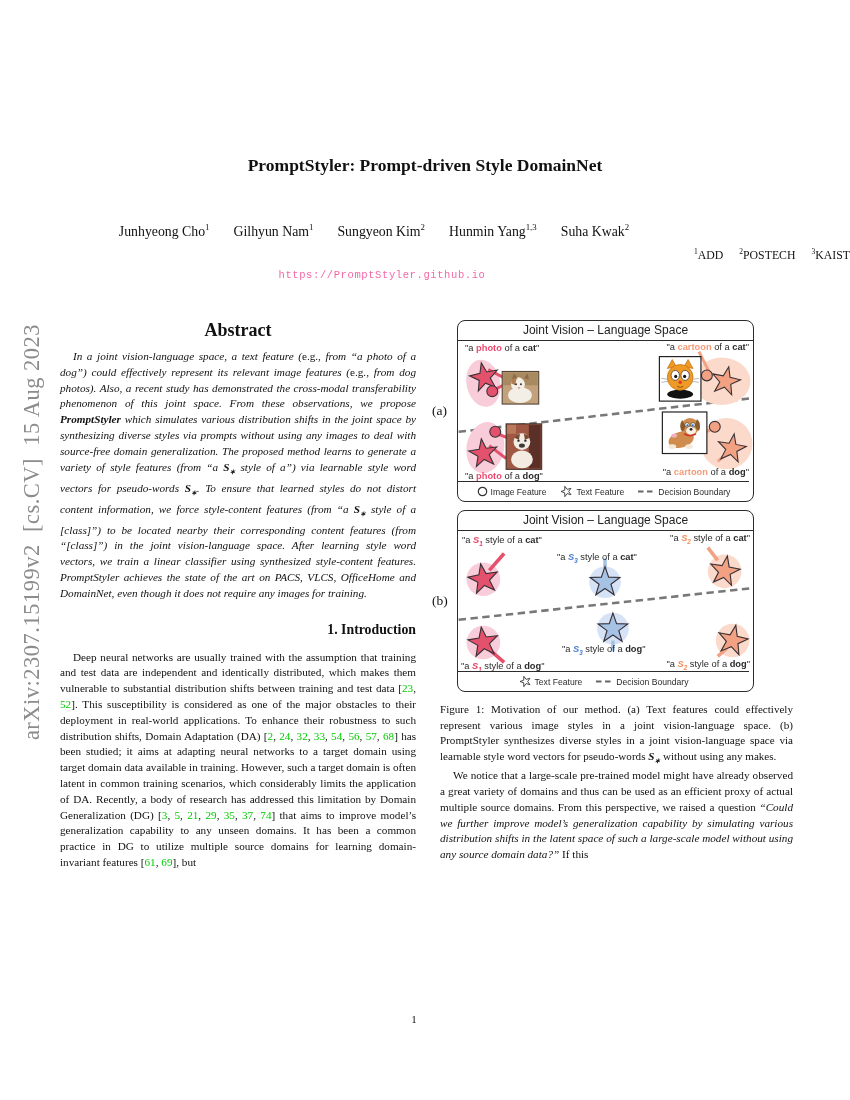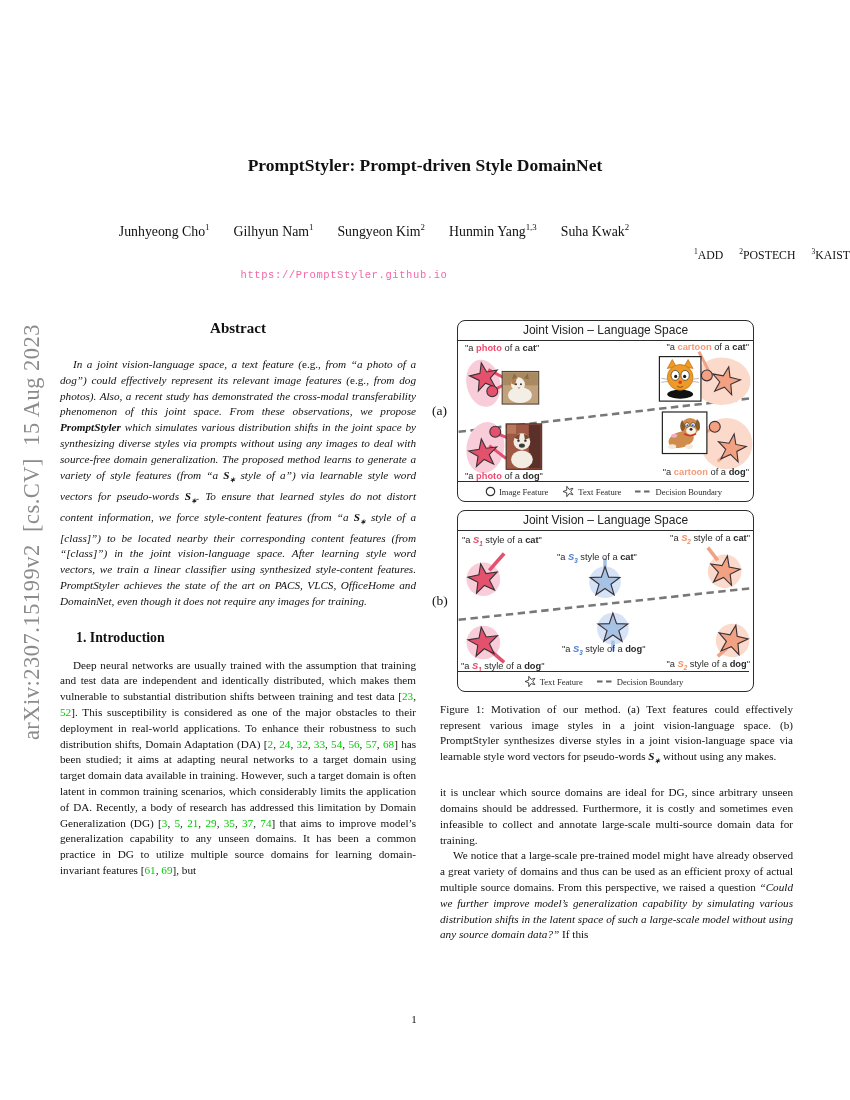--- a/index.html
+++ b/index.html
@@ -8,33 +8,33 @@
 
   
   .arxiv-stamp{position:absolute;left:32px;top:532px;transform:translate(-50%,-50%) rotate(-90deg);
     white-space:pre;font-size:22.5px;color:#8c8c8c;letter-spacing:0.5px;}
 
   
   .title{position:absolute;top:140px;left:0;width:850px;text-align:center;
     font-size:17.5px;font-weight:bold;line-height:27px;}
   .authors{position:absolute;top:222px;left:0;width:748px;text-align:center;font-size:13.8px;}
   .affils{position:absolute;top:247px;left:0;width:850px;text-align:right;font-size:11.8px;}
-  .urlline{position:absolute;top:264px;left:0;width:688px;text-align:center;}
+  .urlline{position:absolute;top:264px;left:0;width:688px;text-align:center;padding-left:38px;}
   .urlline a{font-family:"Liberation Mono",monospace;font-size:10.5px;color:#f468a8;
     text-decoration:none;letter-spacing:0.6px;}
 
   
   .col{position:absolute;top:320px;}
   .col.left{left:60px;width:356px;}
   .col.right{left:440px;width:353px;}
-  .h-abstract{font-size:15px;font-weight:bold;text-align:center;margin:0 0 20px 0;}
+  .h-abstract{font-size:18px;font-weight:bold;text-align:center;margin:0 0 8px 0;}
   .bodytext{font-size:11.2px;line-height:15.8px;text-align:justify;margin:0;}
   .abstract{font-style:italic;}
   .indent{text-indent:13px;}
-  .h-intro{font-size:13.8px;font-weight:bold;margin:20px 0 12px 16px;}
+  .h-intro{font-size:13.8px;font-weight:bold;margin:20px 0 12px 16px;text-align:right;}
   .caption{font-size:11.1px;line-height:15.5px;text-align:justify;margin:10px 0 0 0;}
   .rc-p1{margin-top:17px;}
   .page-num{position:absolute;left:404px;top:1013px;width:20px;text-align:center;font-size:11px;}
 
   
   .seg-cite{color:#00cc00;}
   .seg-rm{font-style:normal;}
   .seg-i{font-style:italic;}
   .seg-b{font-weight:bold;}
   .seg-bi{font-weight:bold;font-style:italic;}
@@ -59,21 +59,21 @@
   #fig-a{top:0;} #fig-b{top:190px;}
   .panel-tag{position:absolute;left:-26px;top:50%;transform:translateY(-50%);
     font-size:13.5px;color:#111;font-family:"Liberation Serif",serif;}
   .fig-title{position:absolute;top:0;left:0;right:0;height:19px;line-height:19px;text-align:center;
     font-family:"Liberation Sans",sans-serif;font-size:12px;color:#222;border-bottom:1.2px solid #2c2c2c;}
   .fig-art{position:absolute;inset:0;width:100%;height:100%;z-index:1;}
   .flabel{position:absolute;font-family:"Liberation Sans",sans-serif;font-size:9.3px;color:#2b2b2b;
     white-space:nowrap;z-index:3;}
   .fig-legend{position:absolute;left:0;right:4px;bottom:0;height:19px;border-top:1.2px solid #2c2c2c;
     display:flex;align-items:center;justify-content:center;gap:14px;
-    font-family:Liberation Serif, serif;font-size:8.6px;color:#2b2b2b;z-index:3;background:transparent;}
+    font-family:Liberation Sans, sans-serif;font-size:8.6px;color:#2b2b2b;z-index:3;background:transparent;}
   .leg-item{display:inline-flex;align-items:center;gap:3px;}
 </style>
 </head>
 <body>
 
 <div class="page">
 
   <div class="arxiv-stamp">arXiv:2307.15199v2  [cs.CV]  15 Aug 2023</div>
 
   <h1 class="title"><span>PromptStyler: Prompt-driven Style DomainNet</span><br></h1>
@@ -265,18 +265,17 @@
             <svg width="17" height="7">
                 <line x1="0" y1="3.5" x2="17" y2="3.5" stroke="#666" stroke-width="1.8" stroke-dasharray="5.5 3.5"></line>
               </svg>
             <span>Decision Boundary</span>
           </span>
         </div>
       </div>
     </div>
 
     <p class="caption"><span>Figure 1: Motivation of our method. (a) Text features could effectively represent various image styles in a joint vision-language space. (b) PromptStyler synthesizes diverse styles in a joint vision-language space via learnable style word vectors for pseudo-words </span><span class="seg-m">S</span><span class="seg-ms">∗</span><span> without using any makes.</span></p>
-    <p class="bodytext rc-p1"><span>it is unclear which source domains are ideal for DG, since arbitrary unseen domains should be addressed. Furthermore, it is costly and sometimes even infeasible to collect and annotate large-scale multi-source domain data for training.</span></p>
     <p class="bodytext indent"><span>We notice that a large-scale pre-trained model might have already observed a great variety of domains and thus can be used as an efficient proxy of actual multiple source domains. From this perspective, we raised a question </span><span class="seg-i">“Could we further improve model’s generalization capability by simulating various distribution shifts in the latent space of such a large-scale model without using any source domain data?”</span><span> If this</span></p>
   </div>
 
   <div class="page-num">1</div>
 </div>
 
 </body></html>

